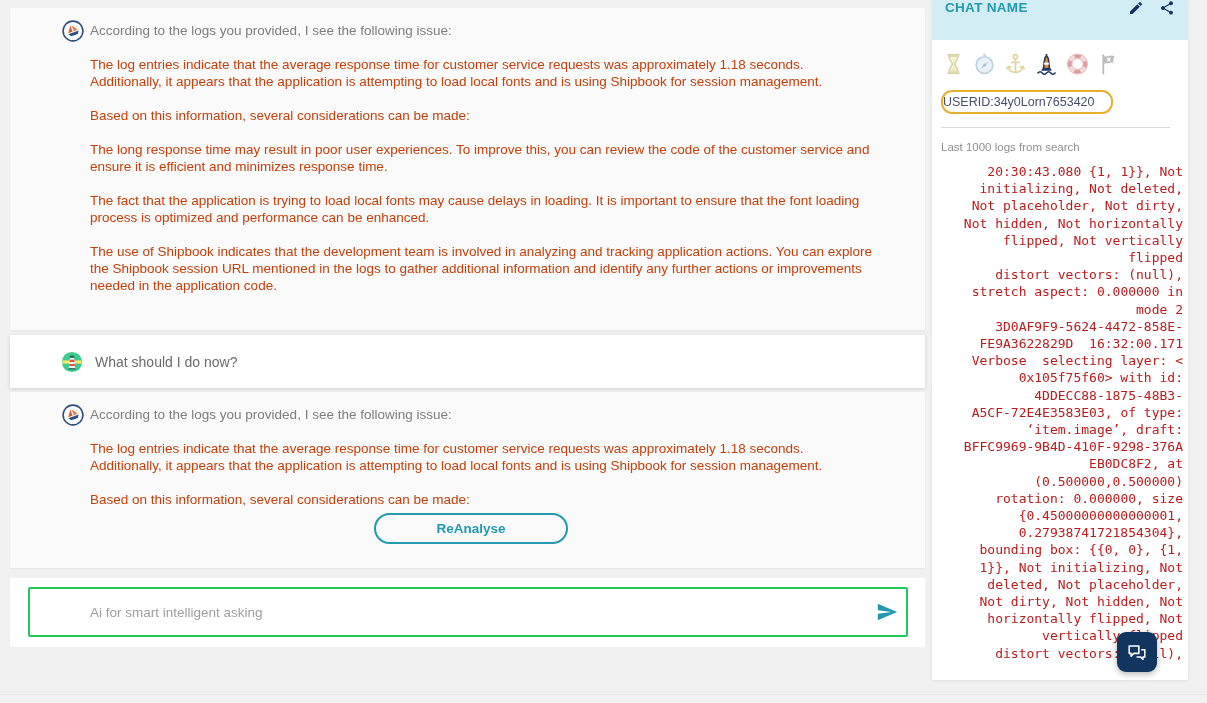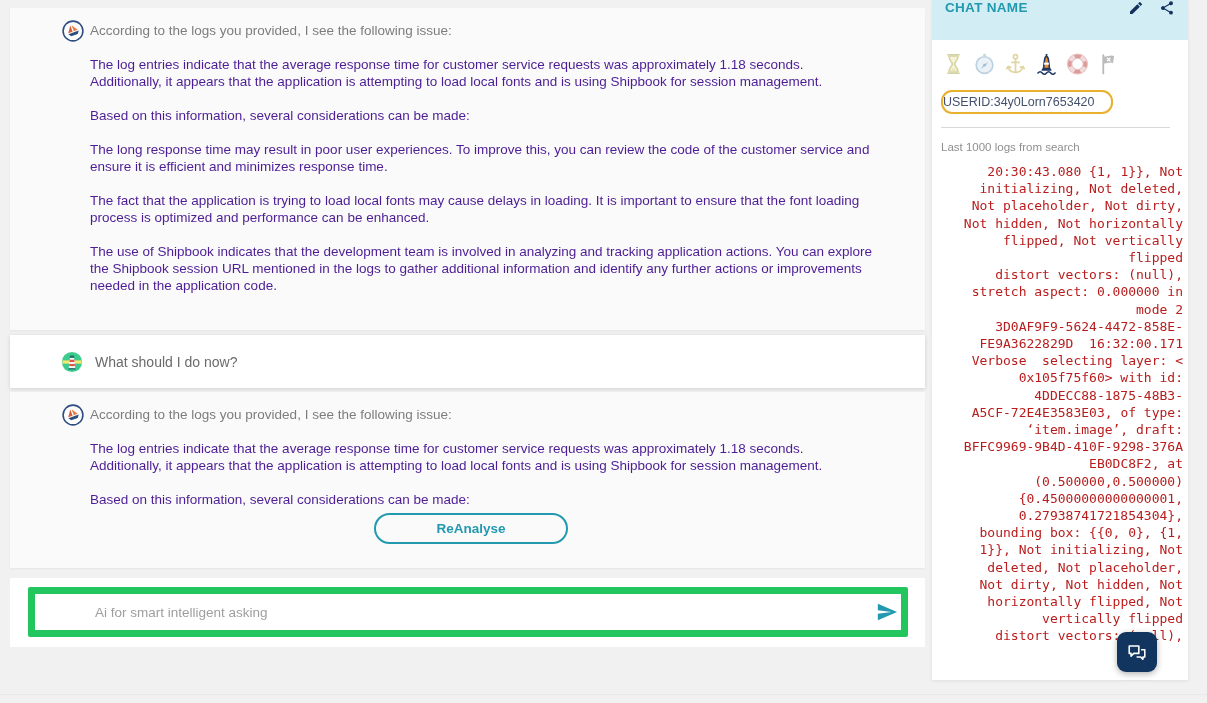--- a/index.html
+++ b/index.html
@@ -10,34 +10,34 @@
 
   
   .block { position:absolute; left:10px; width:915px; background:#fafafa; box-shadow:0 1px 2px rgba(0,0,0,.05); }
   .bot-block-1 { top:8px; height:322px; }
   .bot-block-2 { top:392px; height:176px; }
   .block-inner { padding:12px 45px 16px 52px; }
   .msg-head { display:flex; align-items:flex-start; gap:6px; }
   .avatar { width:22px; height:22px; flex:0 0 22px; }
   .msg-intro { color:#7d7d7d; font-size:13.5px; line-height:22px; }
   .msg-body { margin-left:28px; margin-top:14px; width:782px; }
-  .msg-body p { color:#4c1d95; font-size:13.5px; line-height:17px; margin-bottom:17px; }
+  .msg-body p { color:#c2410c; font-size:13.5px; line-height:17px; margin-bottom:17px; }
   .msg-body p:last-child { margin-bottom:0; }
 
   .user-row { position:absolute; left:10px; top:335px; width:915px; height:53px; background:#ffffff;
               box-shadow:0 1px 4px rgba(0,0,0,.14); display:flex; align-items:center; padding-left:51px; gap:12px; }
   .user-text { color:#6b6b6b; font-size:14px; }
 
   .btn-row { text-align:center; margin-top:5px; }
   .reanalyse { display:inline-block; background:transparent; border:2px solid #2299ae; border-radius:17px;
                color:#2299ae; font-weight:bold; font-size:13.5px; padding:6px 60px; cursor:pointer;
                font-family:"Liberation Sans", sans-serif; }
 
   .input-wrap { position:absolute; left:10px; top:578px; width:915px; height:69px; background:#ffffff; }
-  .ask-input { position:absolute; left:18px; right:17px; top:9px; height:50px; border:7px solid #22c55e;
+  .ask-input { position:absolute; left:18px; right:17px; top:9px; height:50px; border:2px solid #22c55e;
                border-radius:2px; background:#fff; padding:0 56px 0 60px; font-size:13.5px; color:#555;
                font-family:"Liberation Sans", sans-serif; outline:none; }
   .ask-input::placeholder { color:#9e9e9e; }
   .send-btn { position:absolute; right:27px; top:23px; width:22px; height:22px; background:none; border:none;
               cursor:pointer; padding:0; }
 
   .bottom-line { position:absolute; left:0; right:0; top:694px; height:1px; background:#e9e9e9; }
 
   
   .side-panel { position:absolute; left:932px; top:0; width:256px; height:680px; background:#ffffff;
@@ -219,20 +219,21 @@
         <div class="log-line">3D0AF9F9-5624-4472-858E-</div>
         <div class="log-line">FE9A3622829D  16:32:00.171</div>
         <div class="log-line">Verbose  selecting layer: &lt;</div>
         <div class="log-line">0x105f75f60&gt; with id:</div>
         <div class="log-line">4DDECC88-1875-48B3-</div>
         <div class="log-line">A5CF-72E4E3583E03, of type:</div>
         <div class="log-line">‘item.image’, draft:</div>
         <div class="log-line">BFFC9969-9B4D-410F-9298-376A</div>
         <div class="log-line">EB0DC8F2, at</div>
         <div class="log-line">(0.500000,0.500000)</div>
+        <div class="log-line">rotation: 0.000000, size</div>
         <div class="log-line">{0.45000000000000001,</div>
         <div class="log-line">0.27938741721854304},</div>
         <div class="log-line">bounding box: {{0, 0}, {1,</div>
         <div class="log-line">1}}, Not initializing, Not</div>
         <div class="log-line">deleted, Not placeholder,</div>
         <div class="log-line">Not dirty, Not hidden, Not</div>
         <div class="log-line">horizontally flipped, Not</div>
         <div class="log-line">vertically flipped</div>
         <div class="log-line">distort vectors: (null),</div>
       </div>

